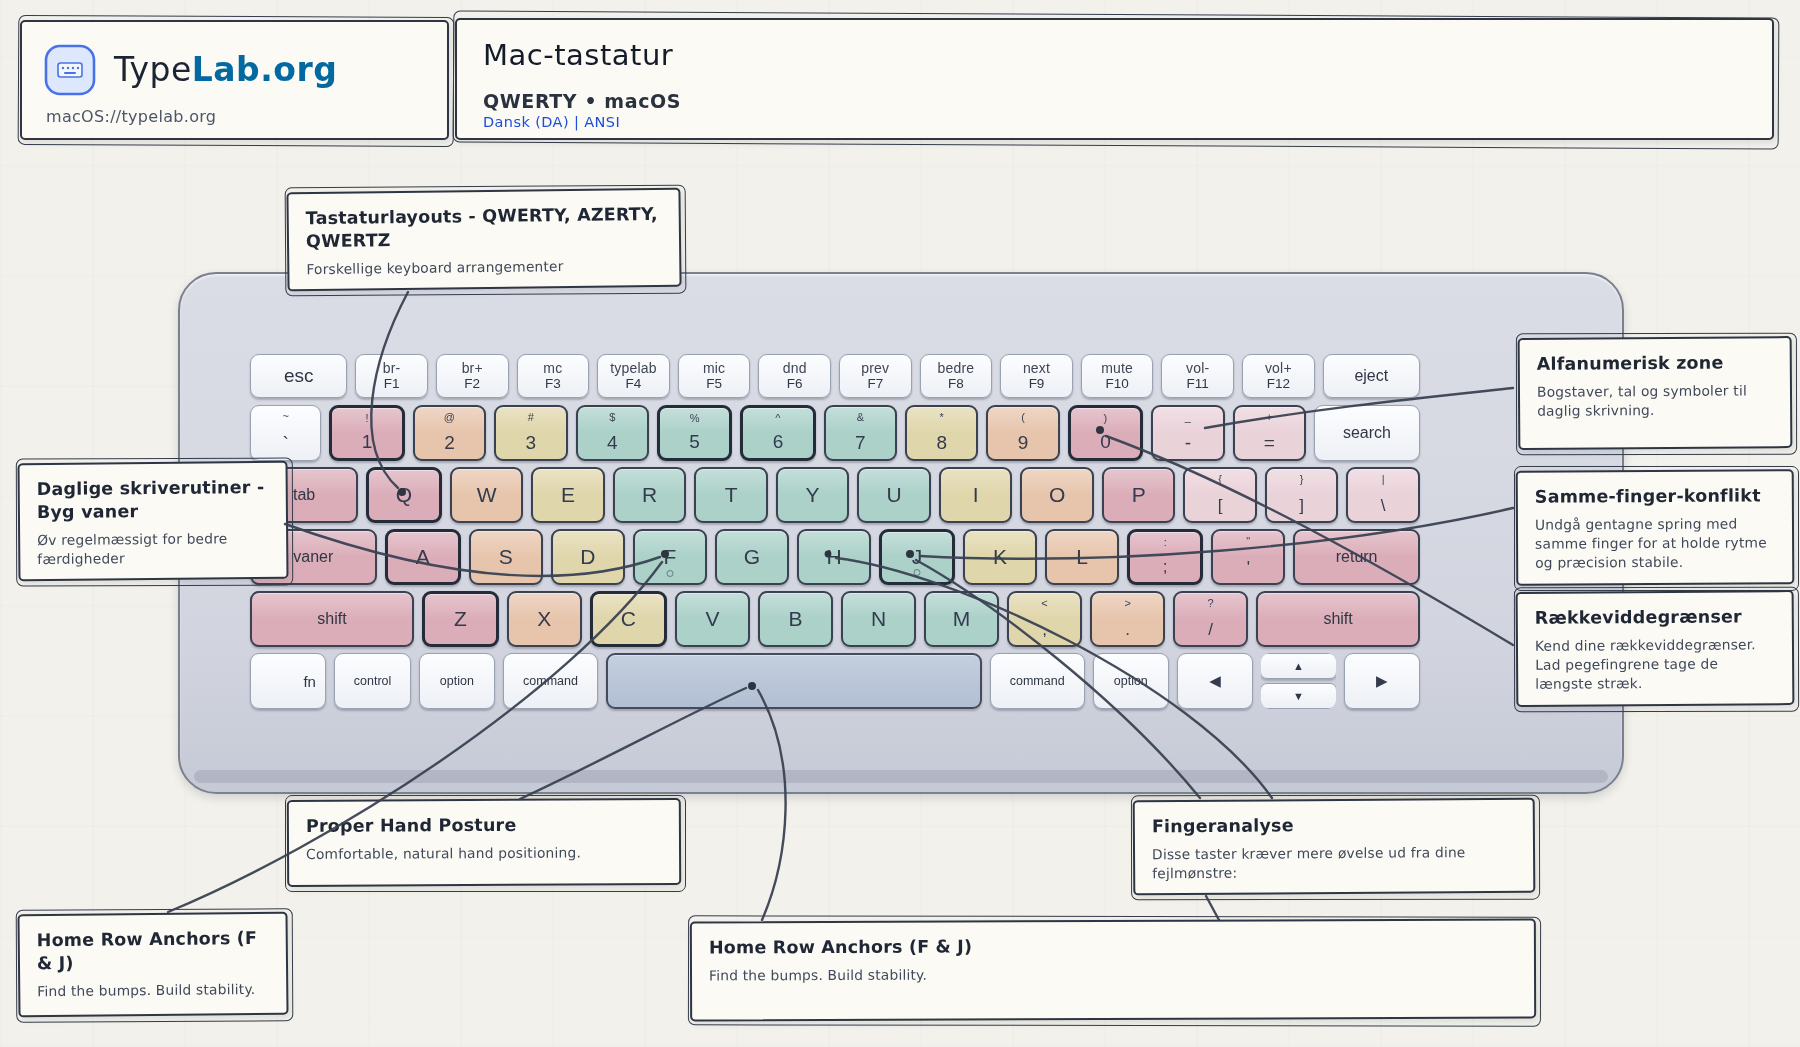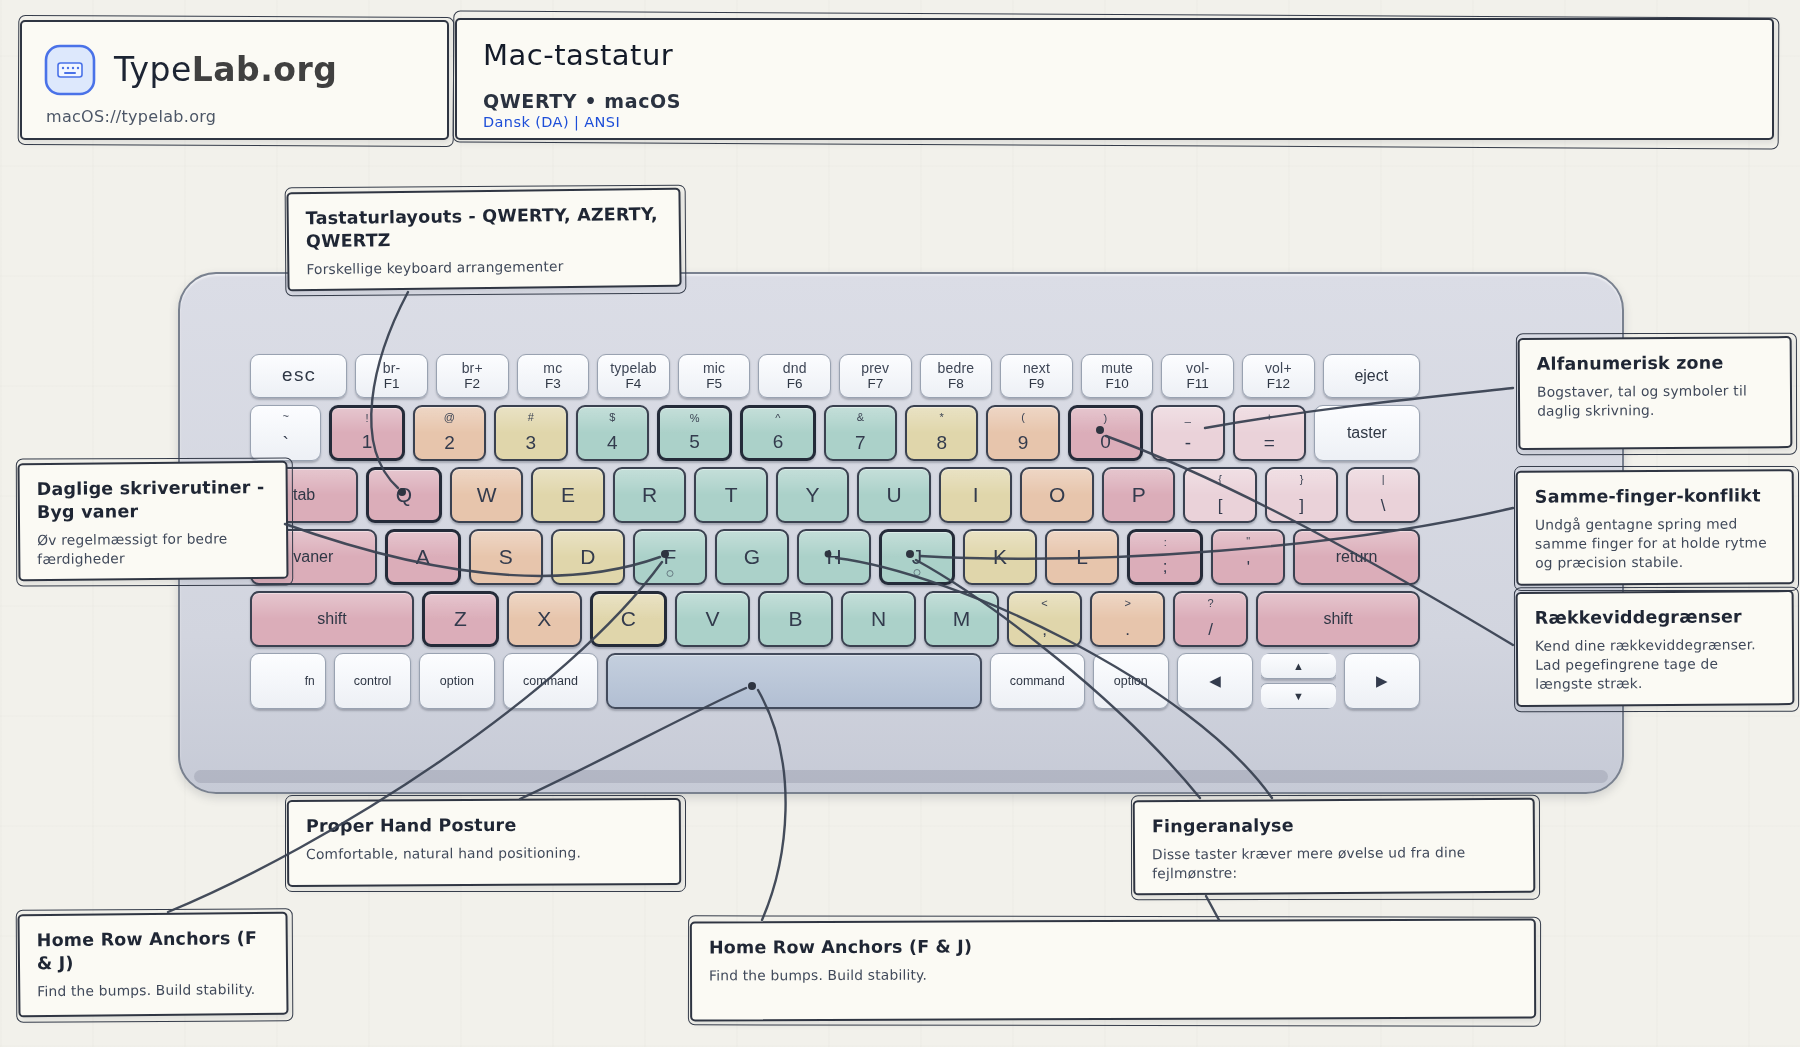--- a/index.html
+++ b/index.html
@@ -12,21 +12,21 @@
   
   .sketch{position:absolute;background:#fbfaf4;border:2px solid #2f3542;border-radius:5px;
     box-shadow:2px 3px 6px rgba(40,45,60,.10);font-family:"DejaVu Sans",sans-serif;}
   .sketch::before{content:"";position:absolute;inset:-6px -7px -8px -4px;border:1.6px solid #353c4a;
     border-radius:7px;transform:rotate(.3deg);pointer-events:none;}
 
   
   #logo-card{left:20px;top:20px;width:425px;height:116px;}
   #logo-icon{position:absolute;left:22px;top:22px;}
   .brand{position:absolute;left:92px;top:28px;font-size:33px;letter-spacing:.5px;color:#1c2433;font-weight:500;}
-  .brand .blue{color:#404040;font-weight:600;}
+  .brand .blue{color:#0369a1;font-weight:600;}
   .site-url{position:absolute;left:24px;bottom:12px;font-size:16px;color:#4c5666;letter-spacing:.3px;}
 
   #header-card{left:455px;top:18px;width:1315px;height:118px;padding:0;}
   .hd-title{position:absolute;left:26px;top:18px;font-size:29px;color:#141b29;letter-spacing:.5px;}
   .hd-sub{position:absolute;left:26px;top:70px;font-size:19px;font-weight:700;color:#2a3240;letter-spacing:.6px;}
   .hd-meta{position:absolute;left:26px;top:94px;font-size:14.5px;color:#1d4ed8;letter-spacing:.4px;}
 
   
   #kb-body{position:absolute;left:178px;top:272px;width:1442px;height:518px;border-radius:38px;
     background:linear-gradient(180deg,#dbdde6 0%,#d2d5df 70%,#c6cad6 100%);
@@ -96,21 +96,21 @@
   </div>
 
   <div class="sketch" id="header-card">
     <div class="hd-title">Mac-tastatur</div>
     <div class="hd-sub">QWERTY • macOS</div>
     <div class="hd-meta">Dansk (DA)  |  ANSI</div>
   </div>
 
   <div id="kb-body">
       <div class="krow" style="left: 70px; top: 80px; height: 44px;">
-        <div class="key c-white" style="flex: 1.35 1 0px; font-family: Liberation Mono, monospace;">
+        <div class="key c-white" style="flex: 1.35 1 0px;">
           <span class="mod" style="font-size: 19px;">esc</span>
         </div>
         <div class="key fkey c-white" style="flex: 1 1 0px;">
           <span class="media">br-</span>
           <span class="fnum">F1</span>
         </div>
         <div class="key fkey c-white" style="flex: 1 1 0px;">
           <span class="media">br+</span>
           <span class="fnum">F2</span>
         </div>
@@ -205,21 +205,21 @@
         </div>
         <div class="key dual c-pinkL num" style="flex: 1 1 0px;">
           <span class="tp">_</span>
           <span class="bt">-</span>
         </div>
         <div class="key dual c-pinkL num" style="flex: 1 1 0px;">
           <span class="tp">+</span>
           <span class="bt">=</span>
         </div>
         <div class="key c-white" style="flex: 1.5 1 0px;">
-          <span class="mod">taster</span>
+          <span class="mod">search</span>
         </div>
       </div>
       <div class="krow" style="left: 70px; top: 193px; height: 56px;">
         <div class="key c-pink" style="flex: 1.5 1 0px;">
           <span class="mod">tab</span>
         </div>
         <div class="key c-pink em" style="flex: 1 1 0px;">
           <span class="ltr">Q</span>
         </div>
         <div class="key c-peach" style="flex: 1 1 0px;">
@@ -341,21 +341,21 @@
         <div class="key dual c-pink" style="flex: 1 1 0px;">
           <span class="tp">?</span>
           <span class="bt">/</span>
         </div>
         <div class="key c-pink" style="flex: 2.25 1 0px;">
           <span class="mod">shift</span>
         </div>
       </div>
       <div class="krow" style="left: 70px; top: 379px; height: 56px;">
         <div class="key c-white" style="flex: 1 1 0px;">
-          <span class="mod" style="font-size: 12px; padding-left: 43px;">fn</span>
+          <span class="mod" style="font-size: 15px; padding-left: 43px;">fn</span>
         </div>
         <div class="key c-white" style="flex: 1 1 0px;">
           <span class="mod-sm">control</span>
         </div>
         <div class="key c-white" style="flex: 1 1 0px;">
           <span class="mod-sm">option</span>
         </div>
         <div class="key c-white" style="flex: 1.25 1 0px;">
           <span class="mod-sm">command</span>
         </div>

